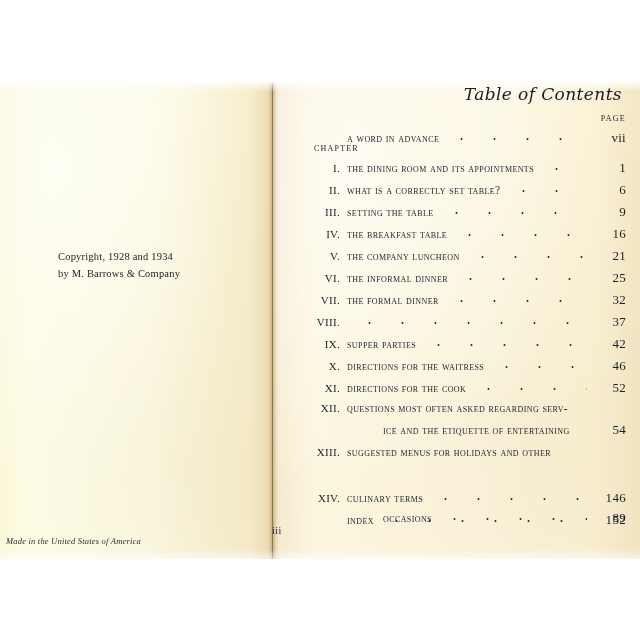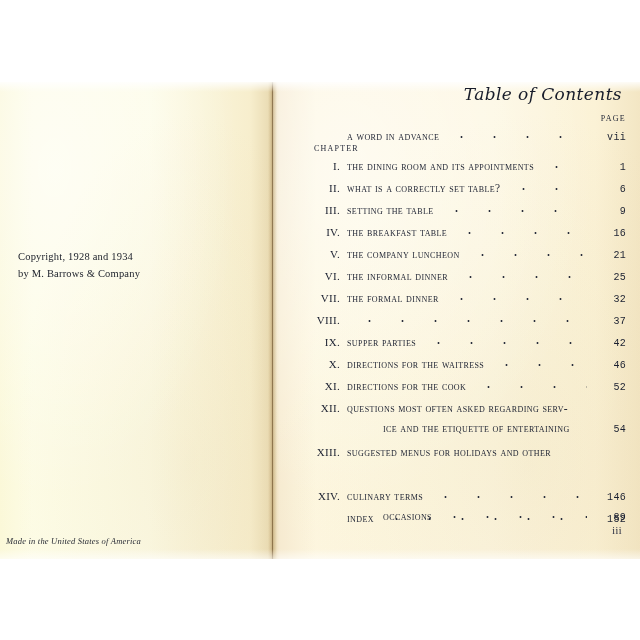--- a/index.html
+++ b/index.html
@@ -108,21 +108,21 @@
   .copyright-block {
     position: absolute;
     left: 18px;
     top: 166px;
     width: 210px;
     color: #20242e;
     font-size: 10.5px;
     line-height: 17px;
     letter-spacing: 0.2px;
   }
-  .copyright-block div { white-space: nowrap; }
+  .copyright-block div { white-space: nowrap; margin-left: 40px; }
 
   .imprint {
     position: absolute;
     left: 6px;
     top: 454px;
     color: #2a2d36;
     font-size: 8.5px;
     font-style: italic;
     letter-spacing: 0.2px;
     white-space: nowrap;
@@ -222,37 +222,36 @@
     background-size: 33px 2px;
     background-repeat: repeat-x;
     background-position: left bottom;
   }
 
   .pg {
     width: 34px;
     flex: 0 0 auto;
     text-align: right;
     padding-right: 14px;
-    font-size: 10px;
+    font-size: 13px;
     letter-spacing: 0.3px;
     color: #1b2030;
-    font-family: Liberation Mono, monospace;
   }
 
   
   .row.cont .rn { visibility: hidden; }
   .row.cont .entry { padding-left: 36px; }
 
   
   .folio {
     position: absolute;
     left: 0;
     top: 443px;
     width: 350px;
-    text-align: right;
+    text-align: left;
     font-size: 10px;
     letter-spacing: 0.5px;
     color: #20253a;
   }
 </style>
 </head>
 <body>
 
 <div id="page">
 

